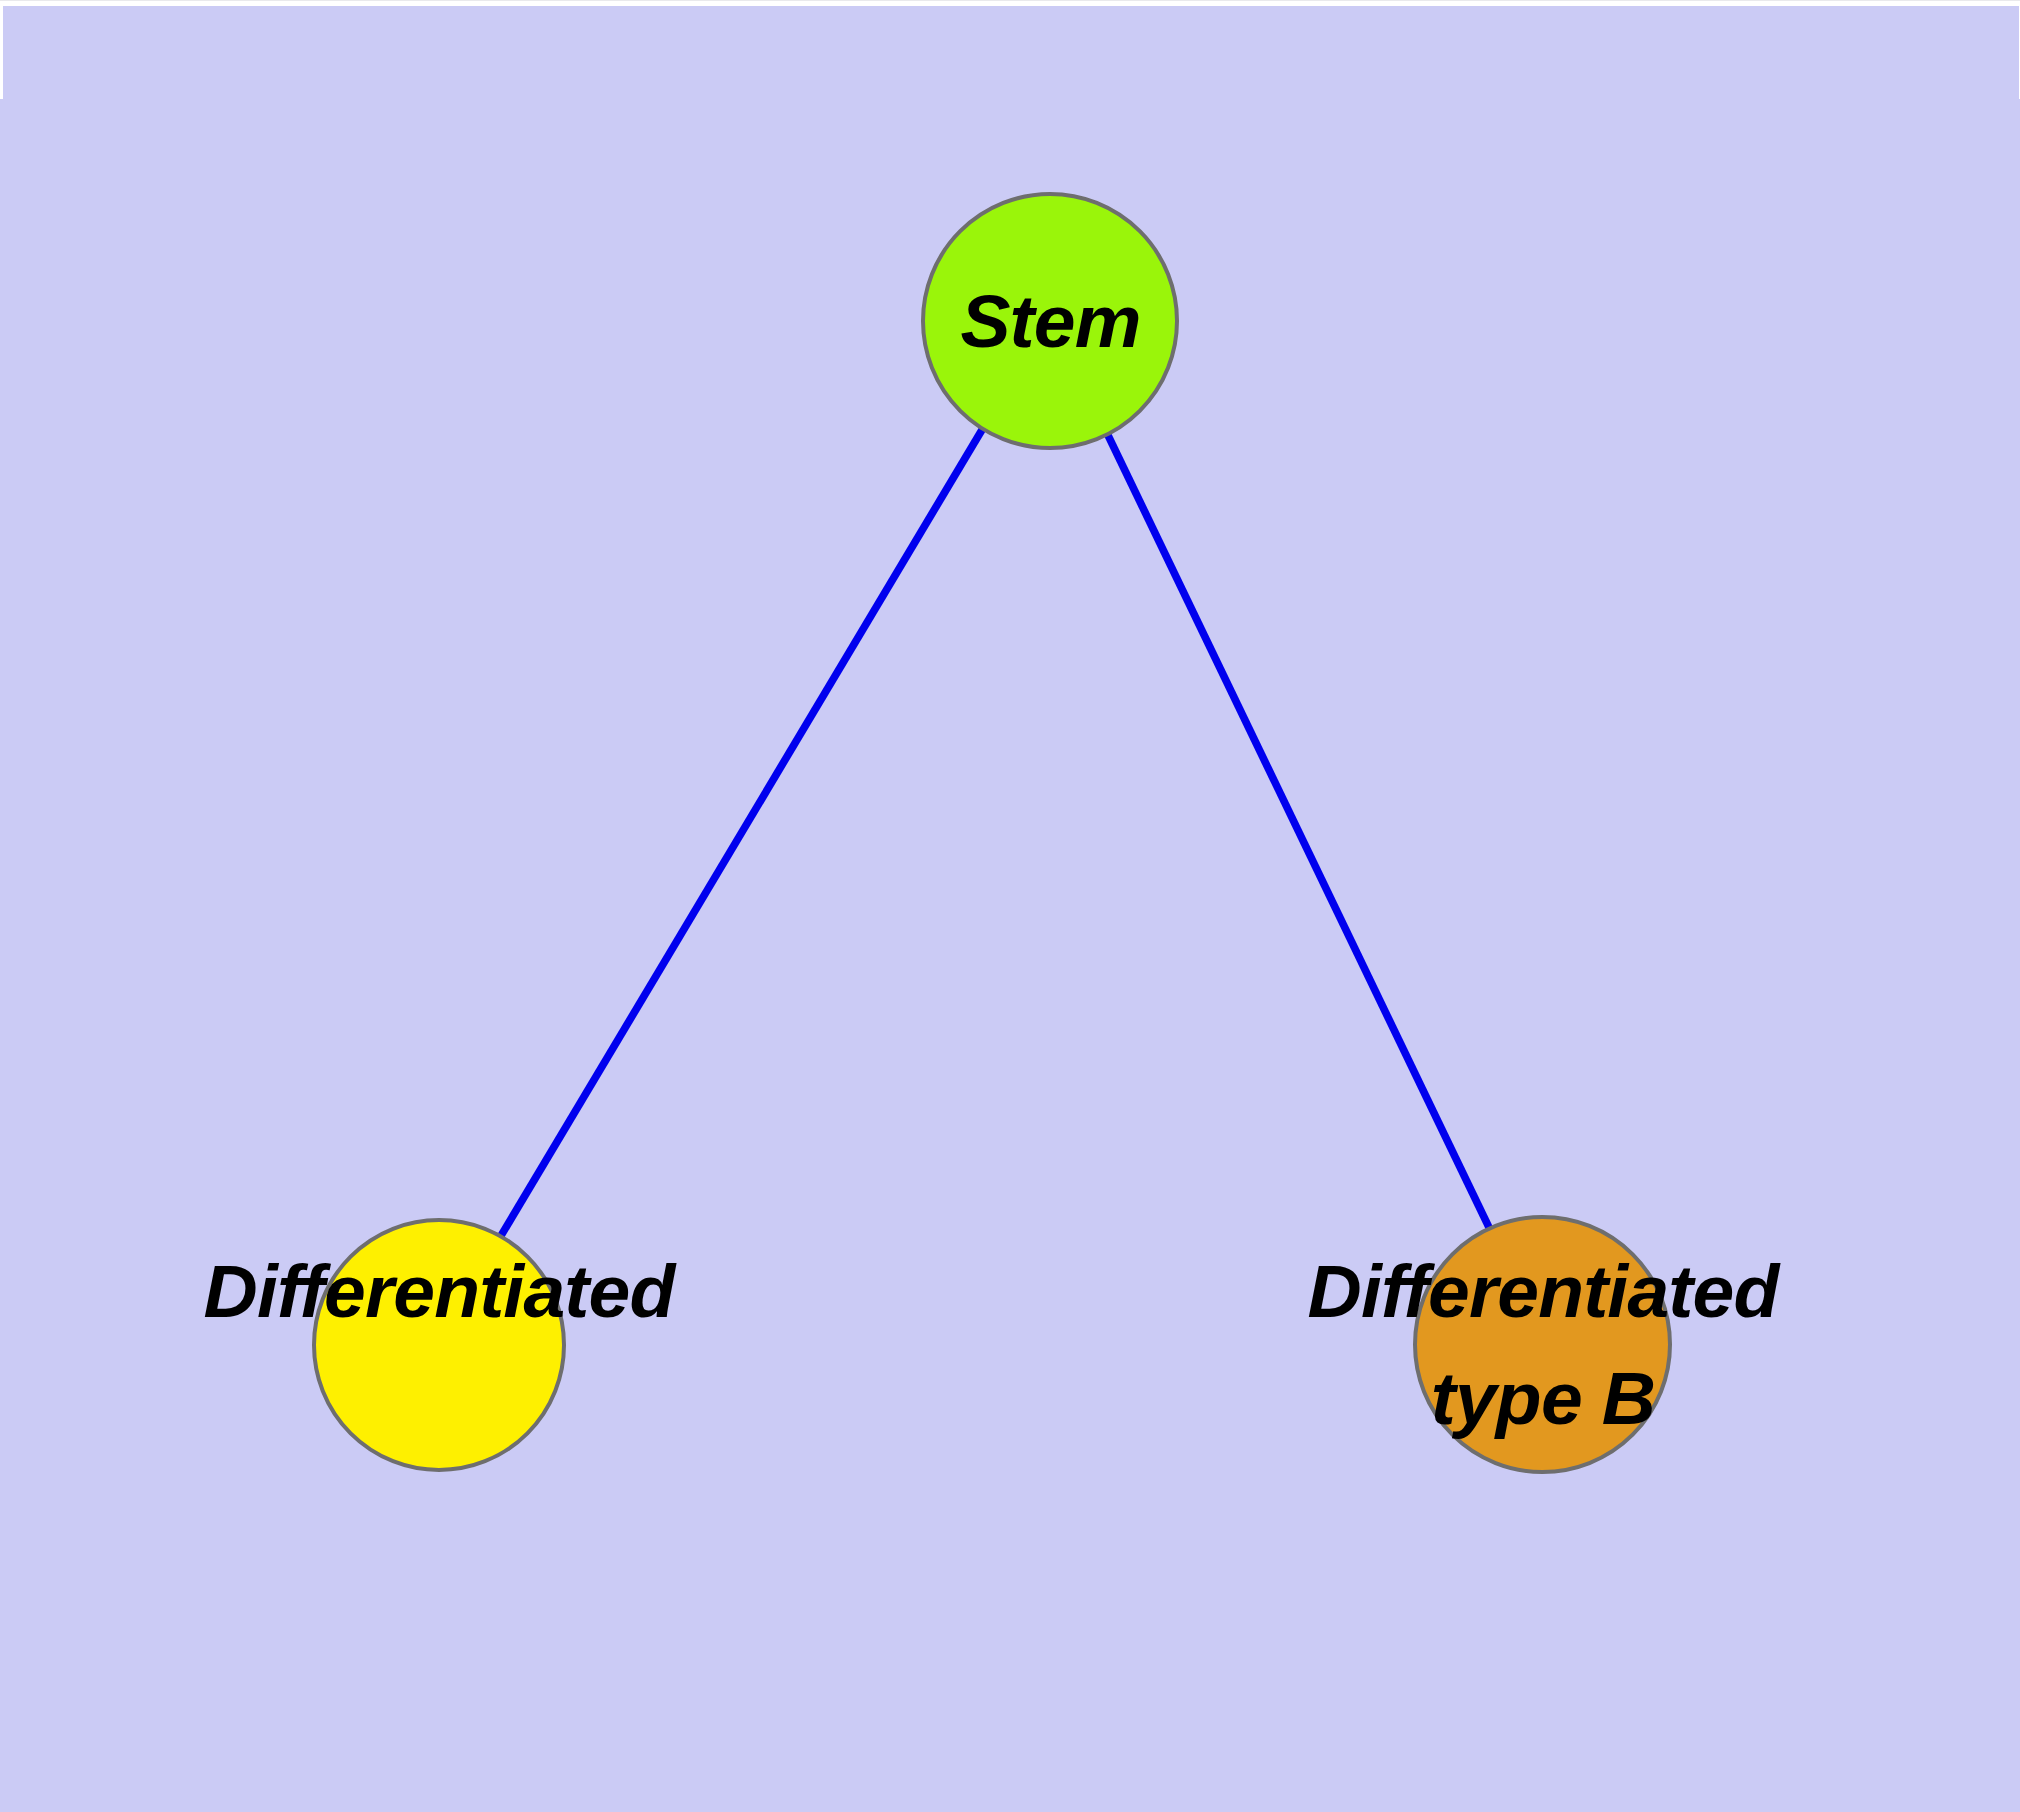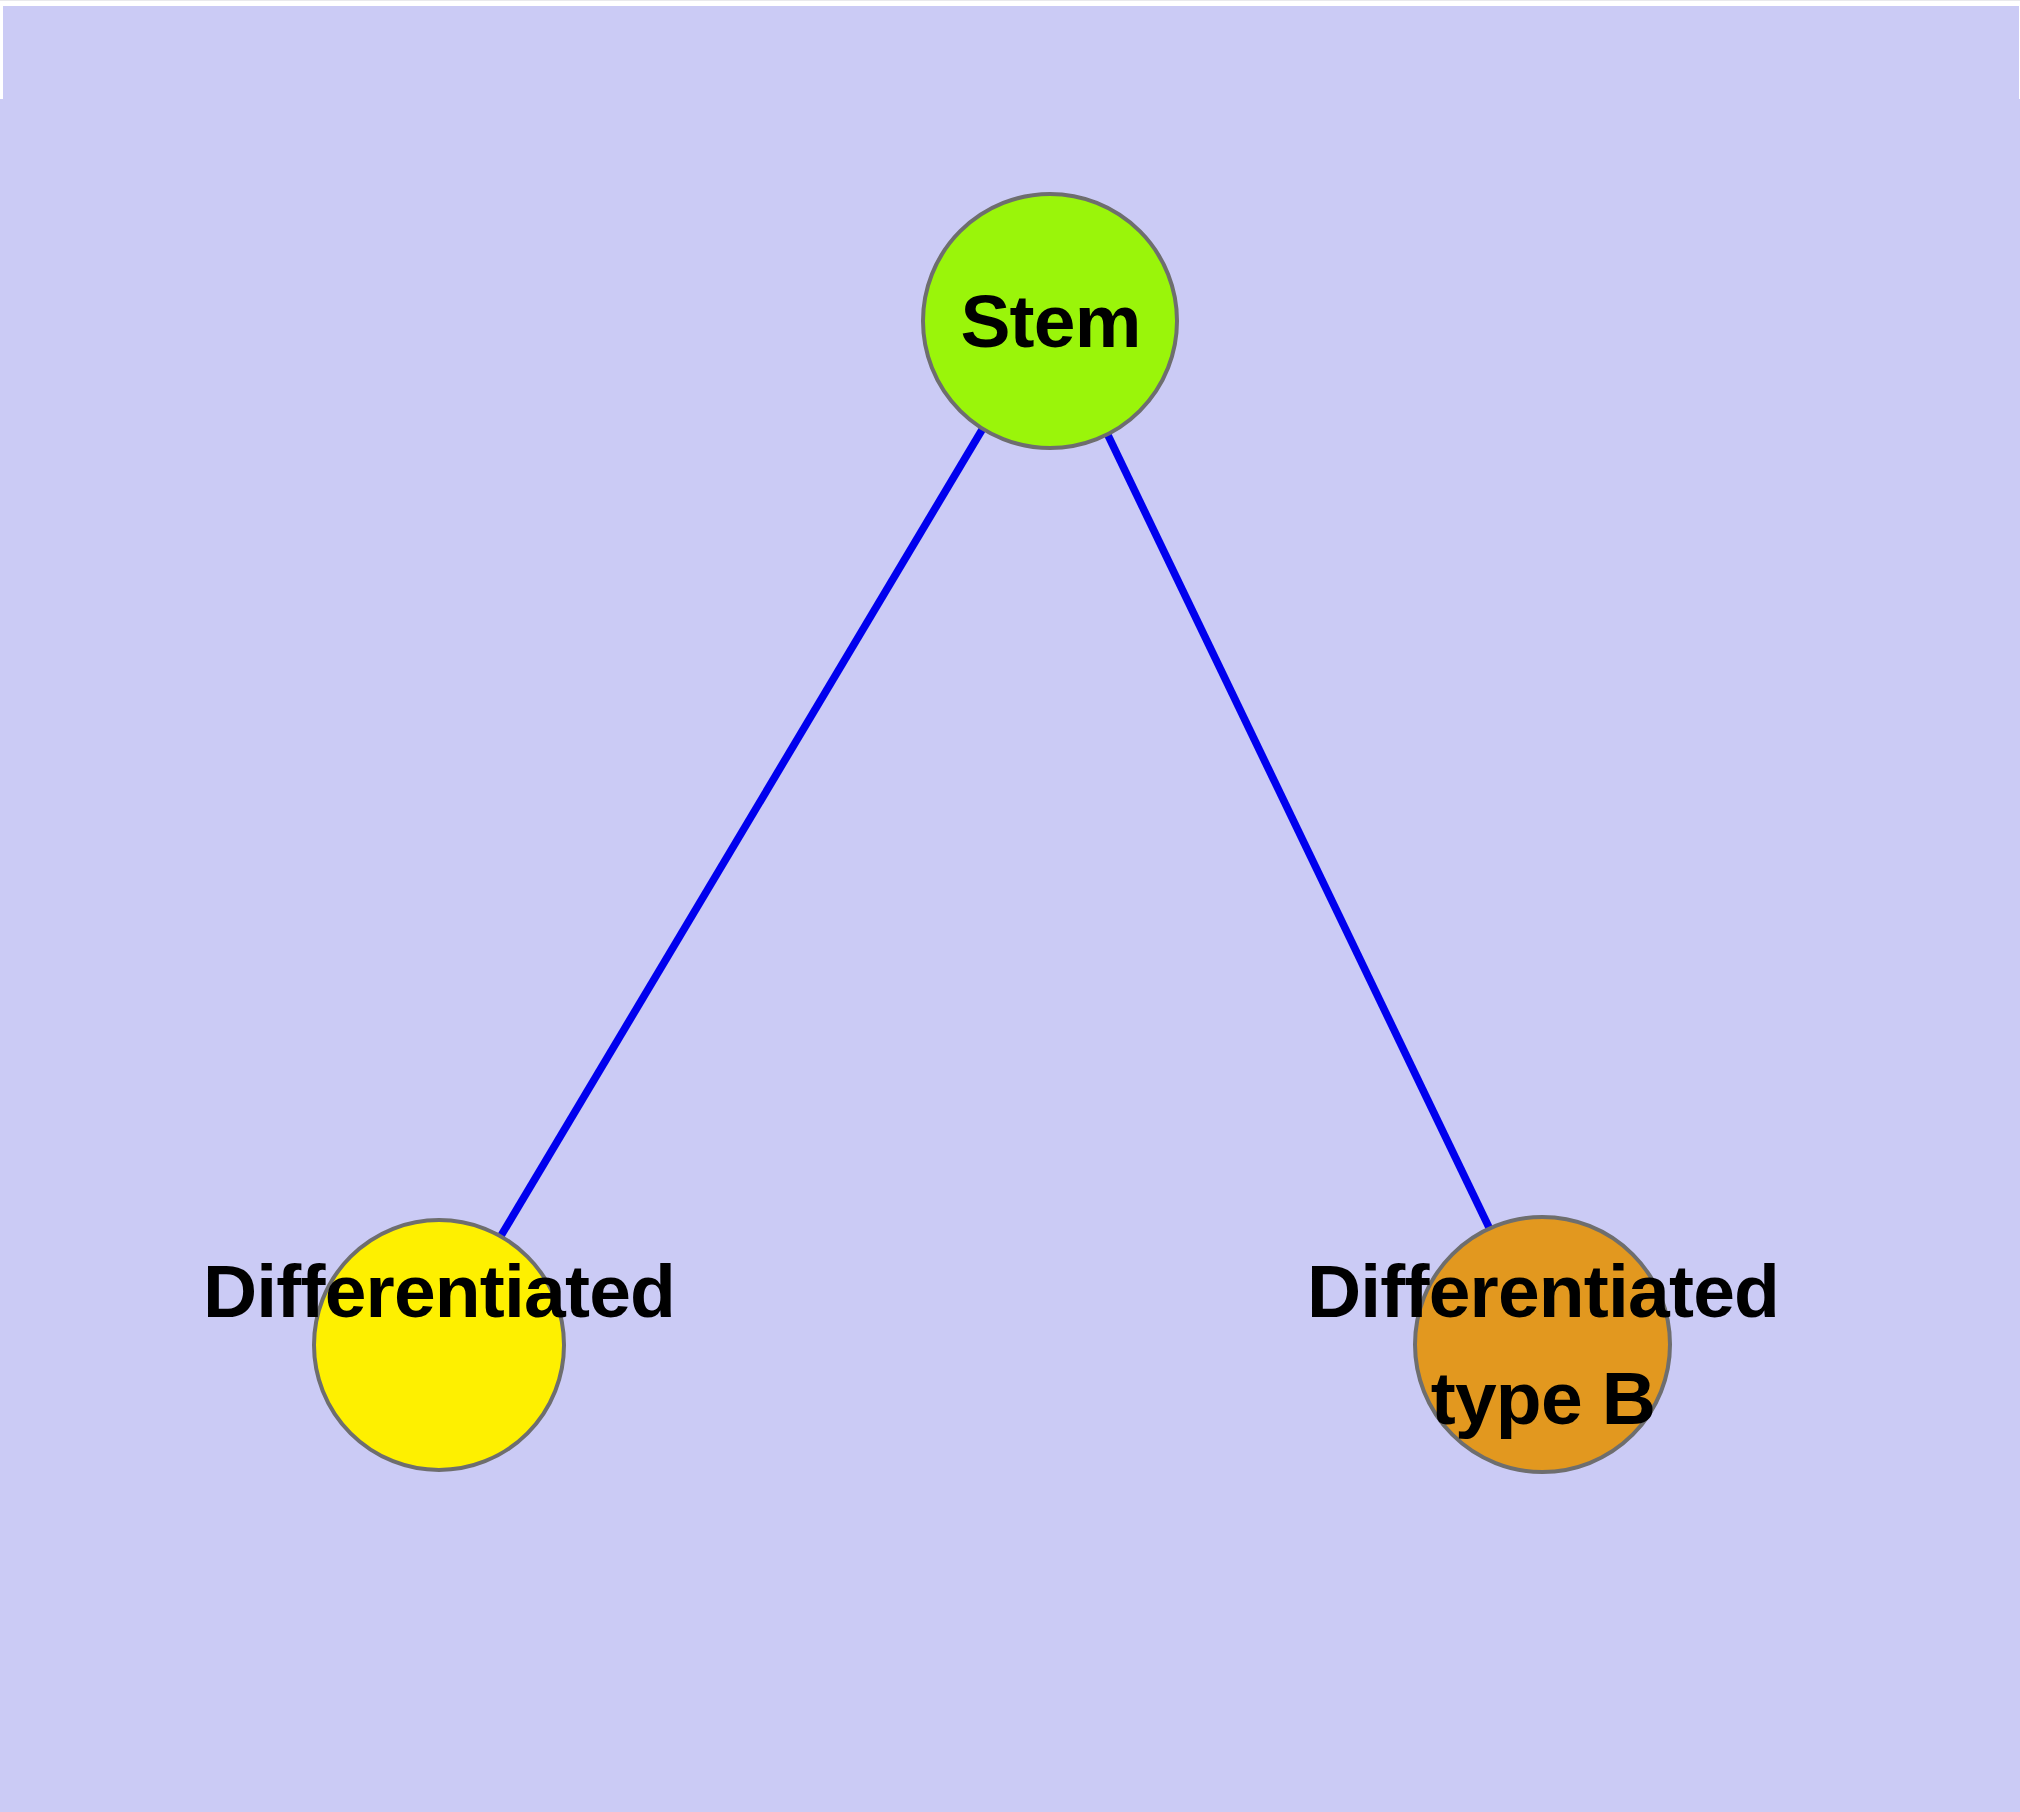--- a/index.html
+++ b/index.html
@@ -85,24 +85,26 @@
     font-weight: bold;
     font-size: 75px;
     text-align: center;
     white-space: nowrap;
     letter-spacing: -0.8px;
   }
   .node-label.stem-label {
     left: 881px; top: 273px;
     width: 339px;
     line-height: 85px;
+    font-style: italic;
   }
   .node-label.two-line {
     line-height: 107px;
     width: 678px;
+    font-style: italic;
   }
   .node-label.a-label { left: 100px;  top: 1232px; }
   .node-label.b-label { left: 1204px; top: 1232px; }
 </style>
 </head>
 <body>
 
 <div class="stage">
 
   <div class="canvas">

